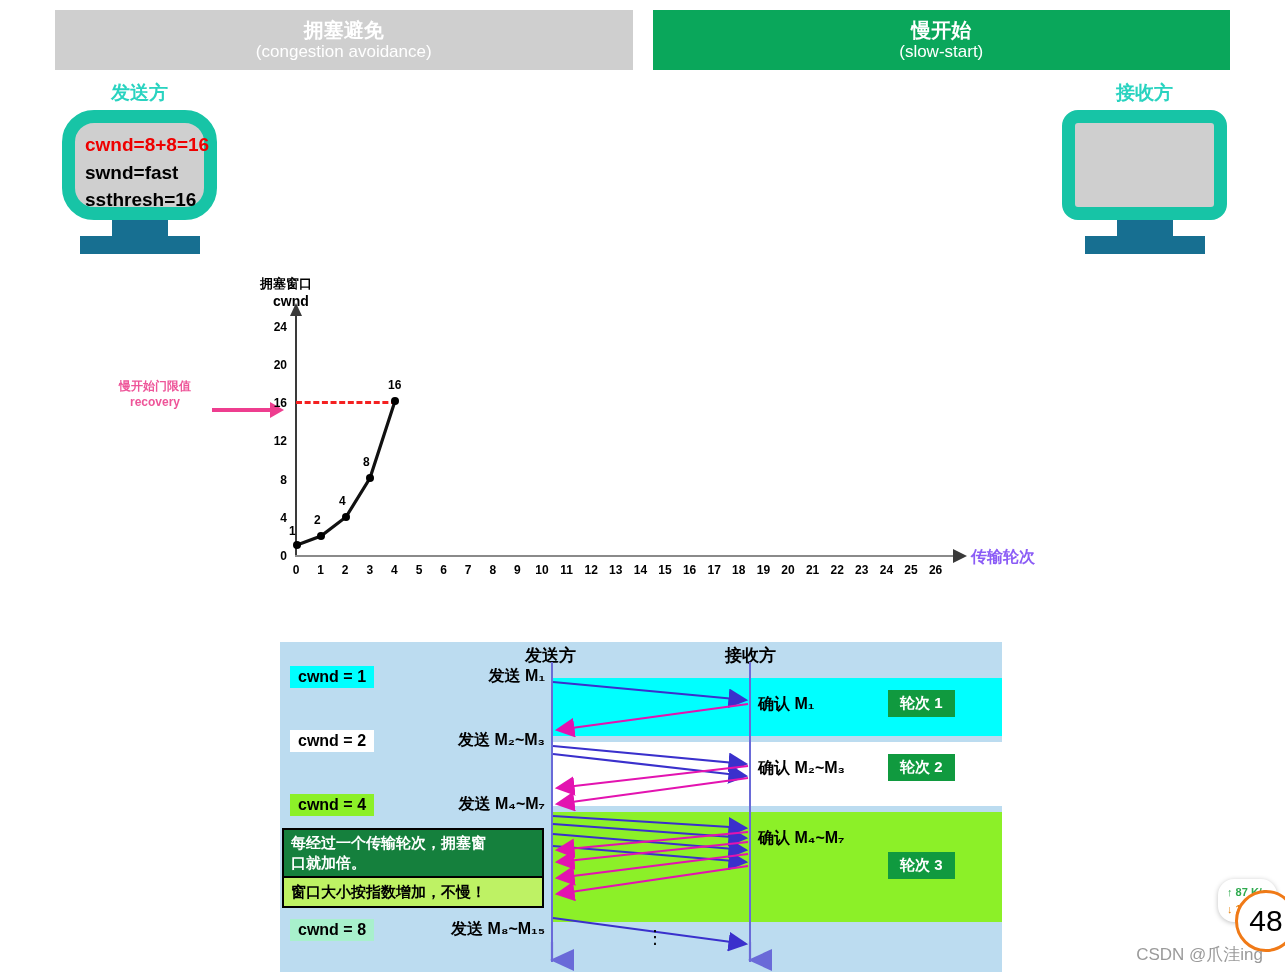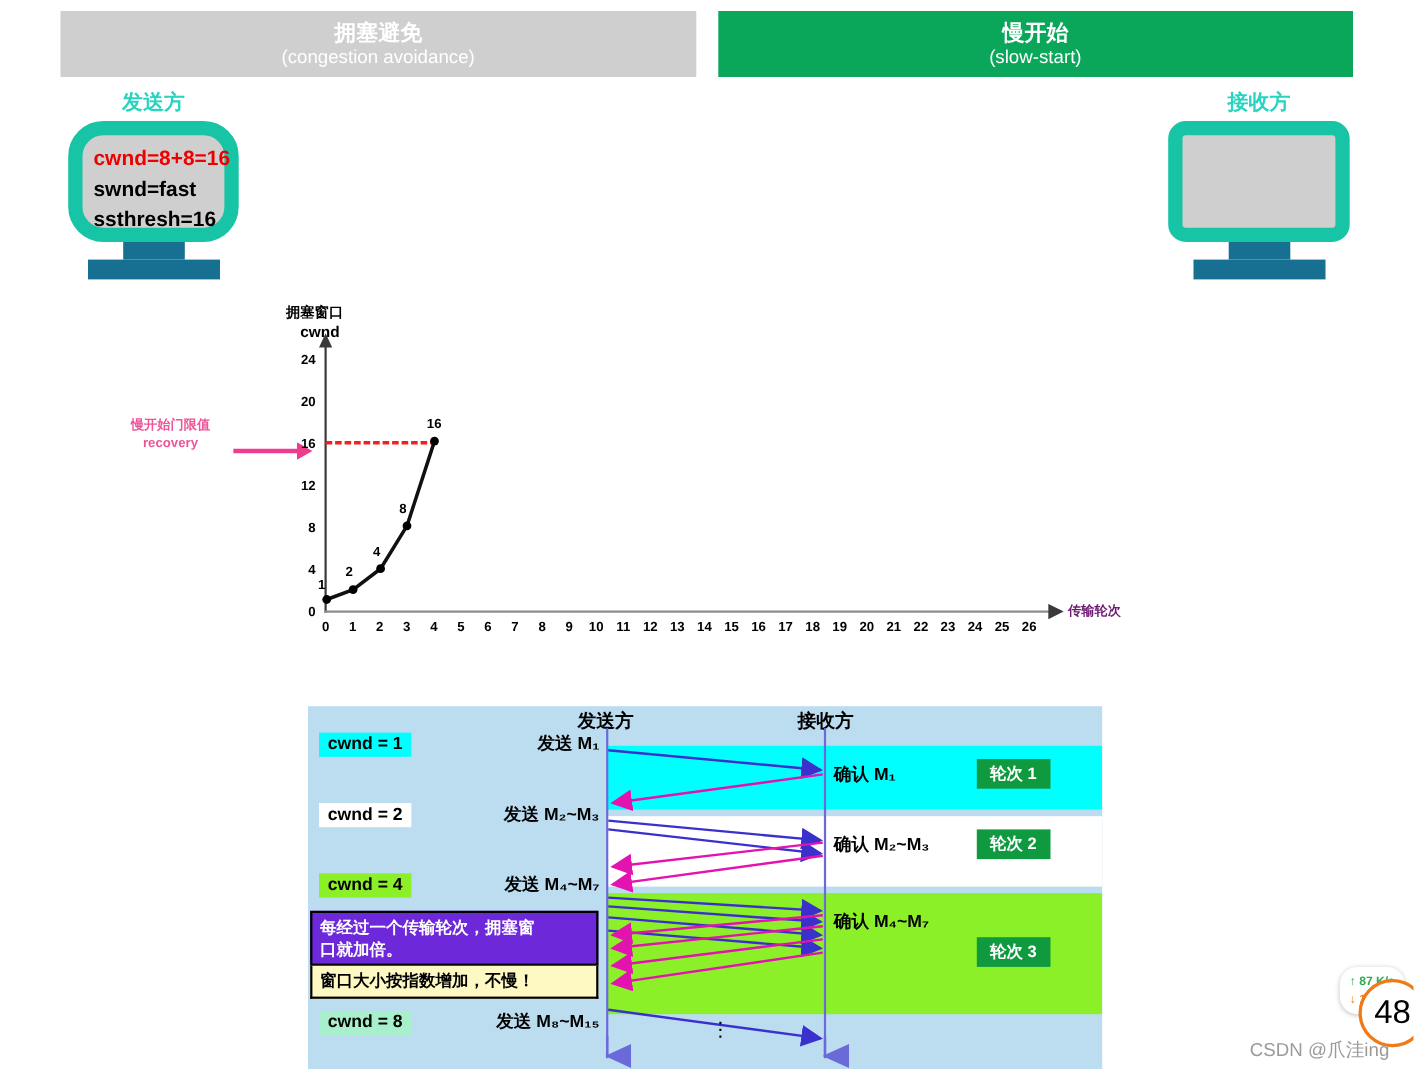--- a/index.html
+++ b/index.html
@@ -25,40 +25,40 @@
   .screen-text .red{color:#ee0000;}
   .neck{margin:0 auto;background:#176f91;}
   .base{margin:0 auto;background:#176f91;}
   
   #chart{position:absolute;left:255px;top:275px;width:760px;height:320px;}
   #chart .ylab1{position:absolute;left:5px;top:0px;font-size:13px;font-weight:bold;color:#000;white-space:nowrap;}
   #chart .ylab2{position:absolute;left:18px;top:18px;font-size:14px;font-weight:bold;color:#000;}
   .axis-line{position:absolute;background:#3a3a3a;}
   .ytick{position:absolute;font-size:12px;font-weight:bold;color:#000;text-align:right;width:26px;}
   .xtick{position:absolute;font-size:12px;font-weight:bold;color:#000;text-align:center;width:20px;}
-  .xaxis-title{position:absolute;font-size:12px;font-weight:bold;color:#701a75;white-space:nowrap;}
+  .xaxis-title{position:absolute;font-size:16px;font-weight:bold;color:#8b5cf6;white-space:nowrap;}
   .dot{position:absolute;width:8px;height:8px;border-radius:50%;background:#000;}
   .ptlabel{position:absolute;font-size:12px;font-weight:bold;color:#000;}
   
   #ssthresh-note{position:absolute;left:80px;top:378px;width:150px;text-align:center;
      font-size:12px;font-weight:bold;color:#ee5599;line-height:1.35;
      text-shadow:-1.4px -1.4px 0 #fff,1.4px -1.4px 0 #fff,-1.4px 1.4px 0 #fff,1.4px 1.4px 0 #fff;}
   
   #seq{position:absolute;left:280px;top:642px;width:722px;height:330px;background:#bcdcf0;overflow:hidden;}
   .seq-head{position:absolute;font-size:17px;font-weight:bold;color:#000;}
   .band{position:absolute;left:272px;width:450px;}
   .cwnd-tag{position:absolute;font-size:16px;font-weight:bold;color:#000;padding:2px 8px;white-space:nowrap;}
   .send-lab{position:absolute;font-size:16px;font-weight:bold;color:#000;white-space:nowrap;text-align:right;}
   .ack-lab{position:absolute;font-size:16px;font-weight:bold;color:#000;white-space:nowrap;}
   .round-badge{position:absolute;background:#109a3f;color:#fff;font-size:15px;font-weight:bold;
                padding:4px 12px;white-space:nowrap;}
   .callout{position:absolute;font-size:15px;font-weight:bold;line-height:1.3;padding:4px 7px;
            box-sizing:border-box;white-space:pre-line;}
-  .callout.blue{background:#6d28d9;color:#ffffff;border:2px solid #000;}
-  .callout.yellow{background:#fef9c3;color:#000000;border:2px solid #000;border-top:none;}
+  .callout.blue{background:#15803d;color:#ffffff;border:2px solid #000;font-family:Liberation Serif, serif;}
+  .callout.yellow{background:#bef264;color:#000000;border:2px solid #000;border-top:none;}
   
   #netspeed{position:absolute;right:8px;bottom:50px;background:#fff;border-radius:16px;
             box-shadow:0 1px 5px rgba(0,0,0,.25);padding:5px 9px;font-size:11px;color:#555;
             line-height:1.5;white-space:nowrap;}
   #netspeed .up{color:#2eaa4e;font-weight:bold;}
   #netspeed .down{color:#e8820c;font-weight:bold;}
   #badge{position:absolute;right:-12px;bottom:20px;width:56px;height:56px;border-radius:50%;
          background:#fff;border:3px solid #f07a17;display:flex;align-items:center;
          justify-content:center;font-size:30px;color:#000;overflow:hidden;}
   #watermark{position:absolute;right:22px;bottom:6px;font-size:17px;color:#9a9a9a;white-space:nowrap;}

